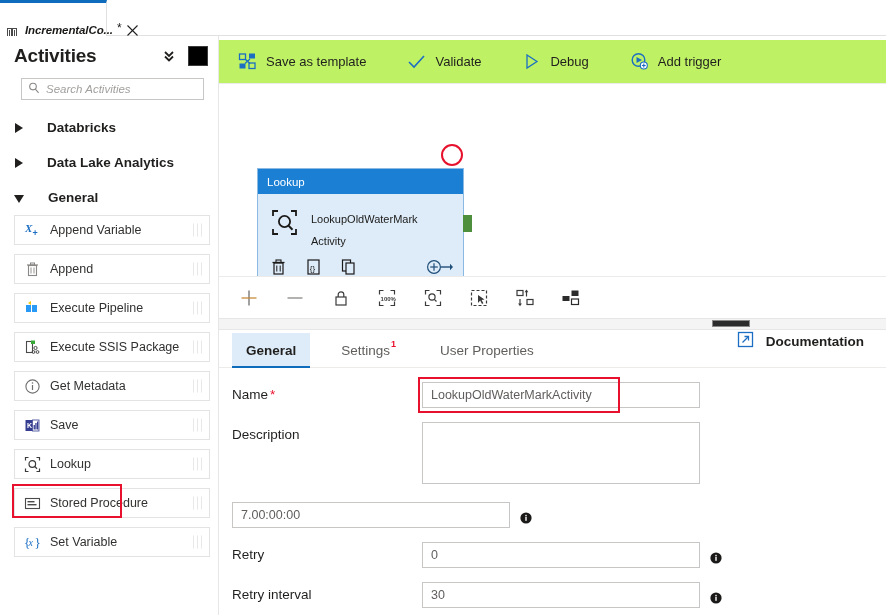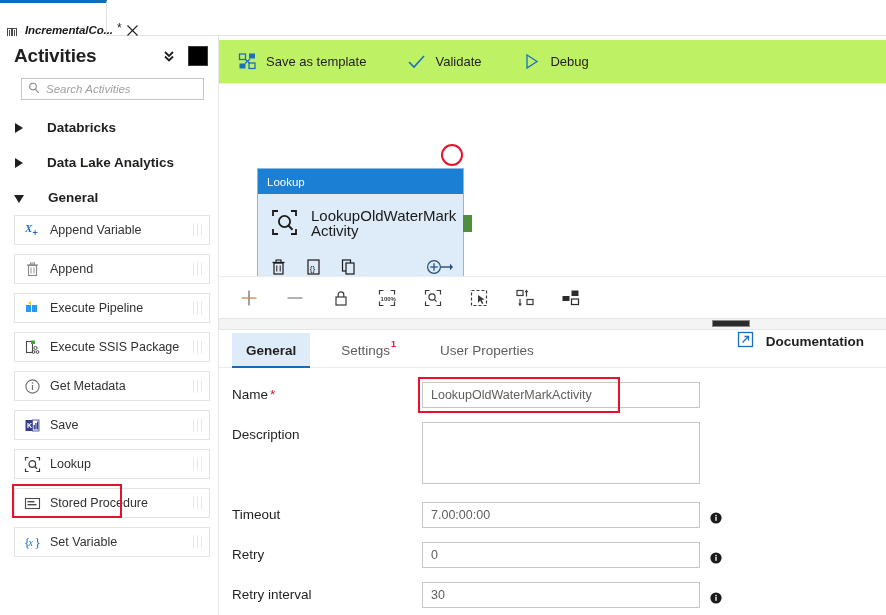--- a/index.html
+++ b/index.html
@@ -117,21 +117,21 @@
   .node {
     position: absolute; left: 38px; top: 84px; width: 207px; height: 118px;
     border: 1px solid #8ab9e3; background: #deecf9;
   }
   .node-header {
     height: 25px; background: #1b7fd4; color: #ffffff;
     font-size: 11.5px; display: flex; align-items: center; padding-left: 9px;
   }
   .node-body { position: relative; padding: 14px 10px 0 12px; display: flex; gap: 12px; }
   .node-icon { width: 29px; height: 29px; flex: 0 0 auto; }
-  .node-title { font-size: 15px; color: #1b1a19; line-height: 15px; width: 140px; }
+  .node-title { font-size: 11px; color: #1b1a19; line-height: 22px; width: 140px; }
   .node-actions {
     position: absolute; left: 12px; bottom: 9px; width: 183px;
     display: flex; align-items: center; gap: 18px;
   }
   .node-actions .spacer { flex: 1 1 auto; }
   .node-act { width: 17px; height: 18px; cursor: pointer; }
   .node-port {
     position: absolute; right: -9px; top: 46px; width: 9px; height: 17px; background: #4e8f3d;
   }
 
@@ -439,20 +439,32 @@
 
       <button class="cmd-btn">
         <span class="cmd-icon">
           <svg width="19" height="19" viewBox="0 0 19 19">
             <polygon points="5,3 15,9.5 5,16" fill="none" stroke="#1b6ec2" stroke-width="1.3"></polygon>
           </svg>
         </span>
         <span class="cb-label">Debug</span>
       </button>
 
+      <button class="cmd-btn">
+        <span class="cmd-icon">
+          <svg width="19" height="19" viewBox="0 0 19 19">
+            <circle cx="8.5" cy="8" r="6.3" fill="none" stroke="#1b6ec2" stroke-width="1.4"></circle>
+            <polygon points="6.5,5 12,8 6.5,11" fill="#1b6ec2"></polygon>
+            <circle cx="13.8" cy="13.5" r="3.5" fill="#ffffff" stroke="#1b6ec2" stroke-width="1.1"></circle>
+            <line x1="13.8" y1="11.6" x2="13.8" y2="15.4" stroke="#1b6ec2" stroke-width="1.1"></line>
+            <line x1="11.9" y1="13.5" x2="15.7" y2="13.5" stroke="#1b6ec2" stroke-width="1.1"></line>
+          </svg>
+        </span>
+        <span class="cb-label">Add trigger</span>
+      </button>
     </div>
 
     <div class="canvas">
       <div class="red-circle"></div>
 
       <div class="node">
         <div class="node-header">
           <span>Lookup</span>
         </div>
         <div class="node-body">
@@ -600,23 +612,20 @@
         <div class="frow">
           <span class="flabel">
             <span>Description</span>
           </span>
           <span class="fctl">
             <textarea class="ftextarea" style=""></textarea>
           </span>
         </div>
 
         <div class="frow">
-          <span class="flabel">
-            <span>Timeout</span>
-          </span>
           <span class="fctl">
             <input class="ftext" value="7.00:00:00" style="">
           </span>
           <span class="info-i">
             <svg width="12" height="12" viewBox="0 0 12 12">
               <circle cx="6" cy="6" r="5.6" fill="#1b1a19"></circle>
               <rect x="5.3" y="4.8" width="1.4" height="4" fill="#ffffff"></rect>
               <rect x="5.3" y="2.8" width="1.4" height="1.4" fill="#ffffff"></rect>
             </svg>
           </span>

